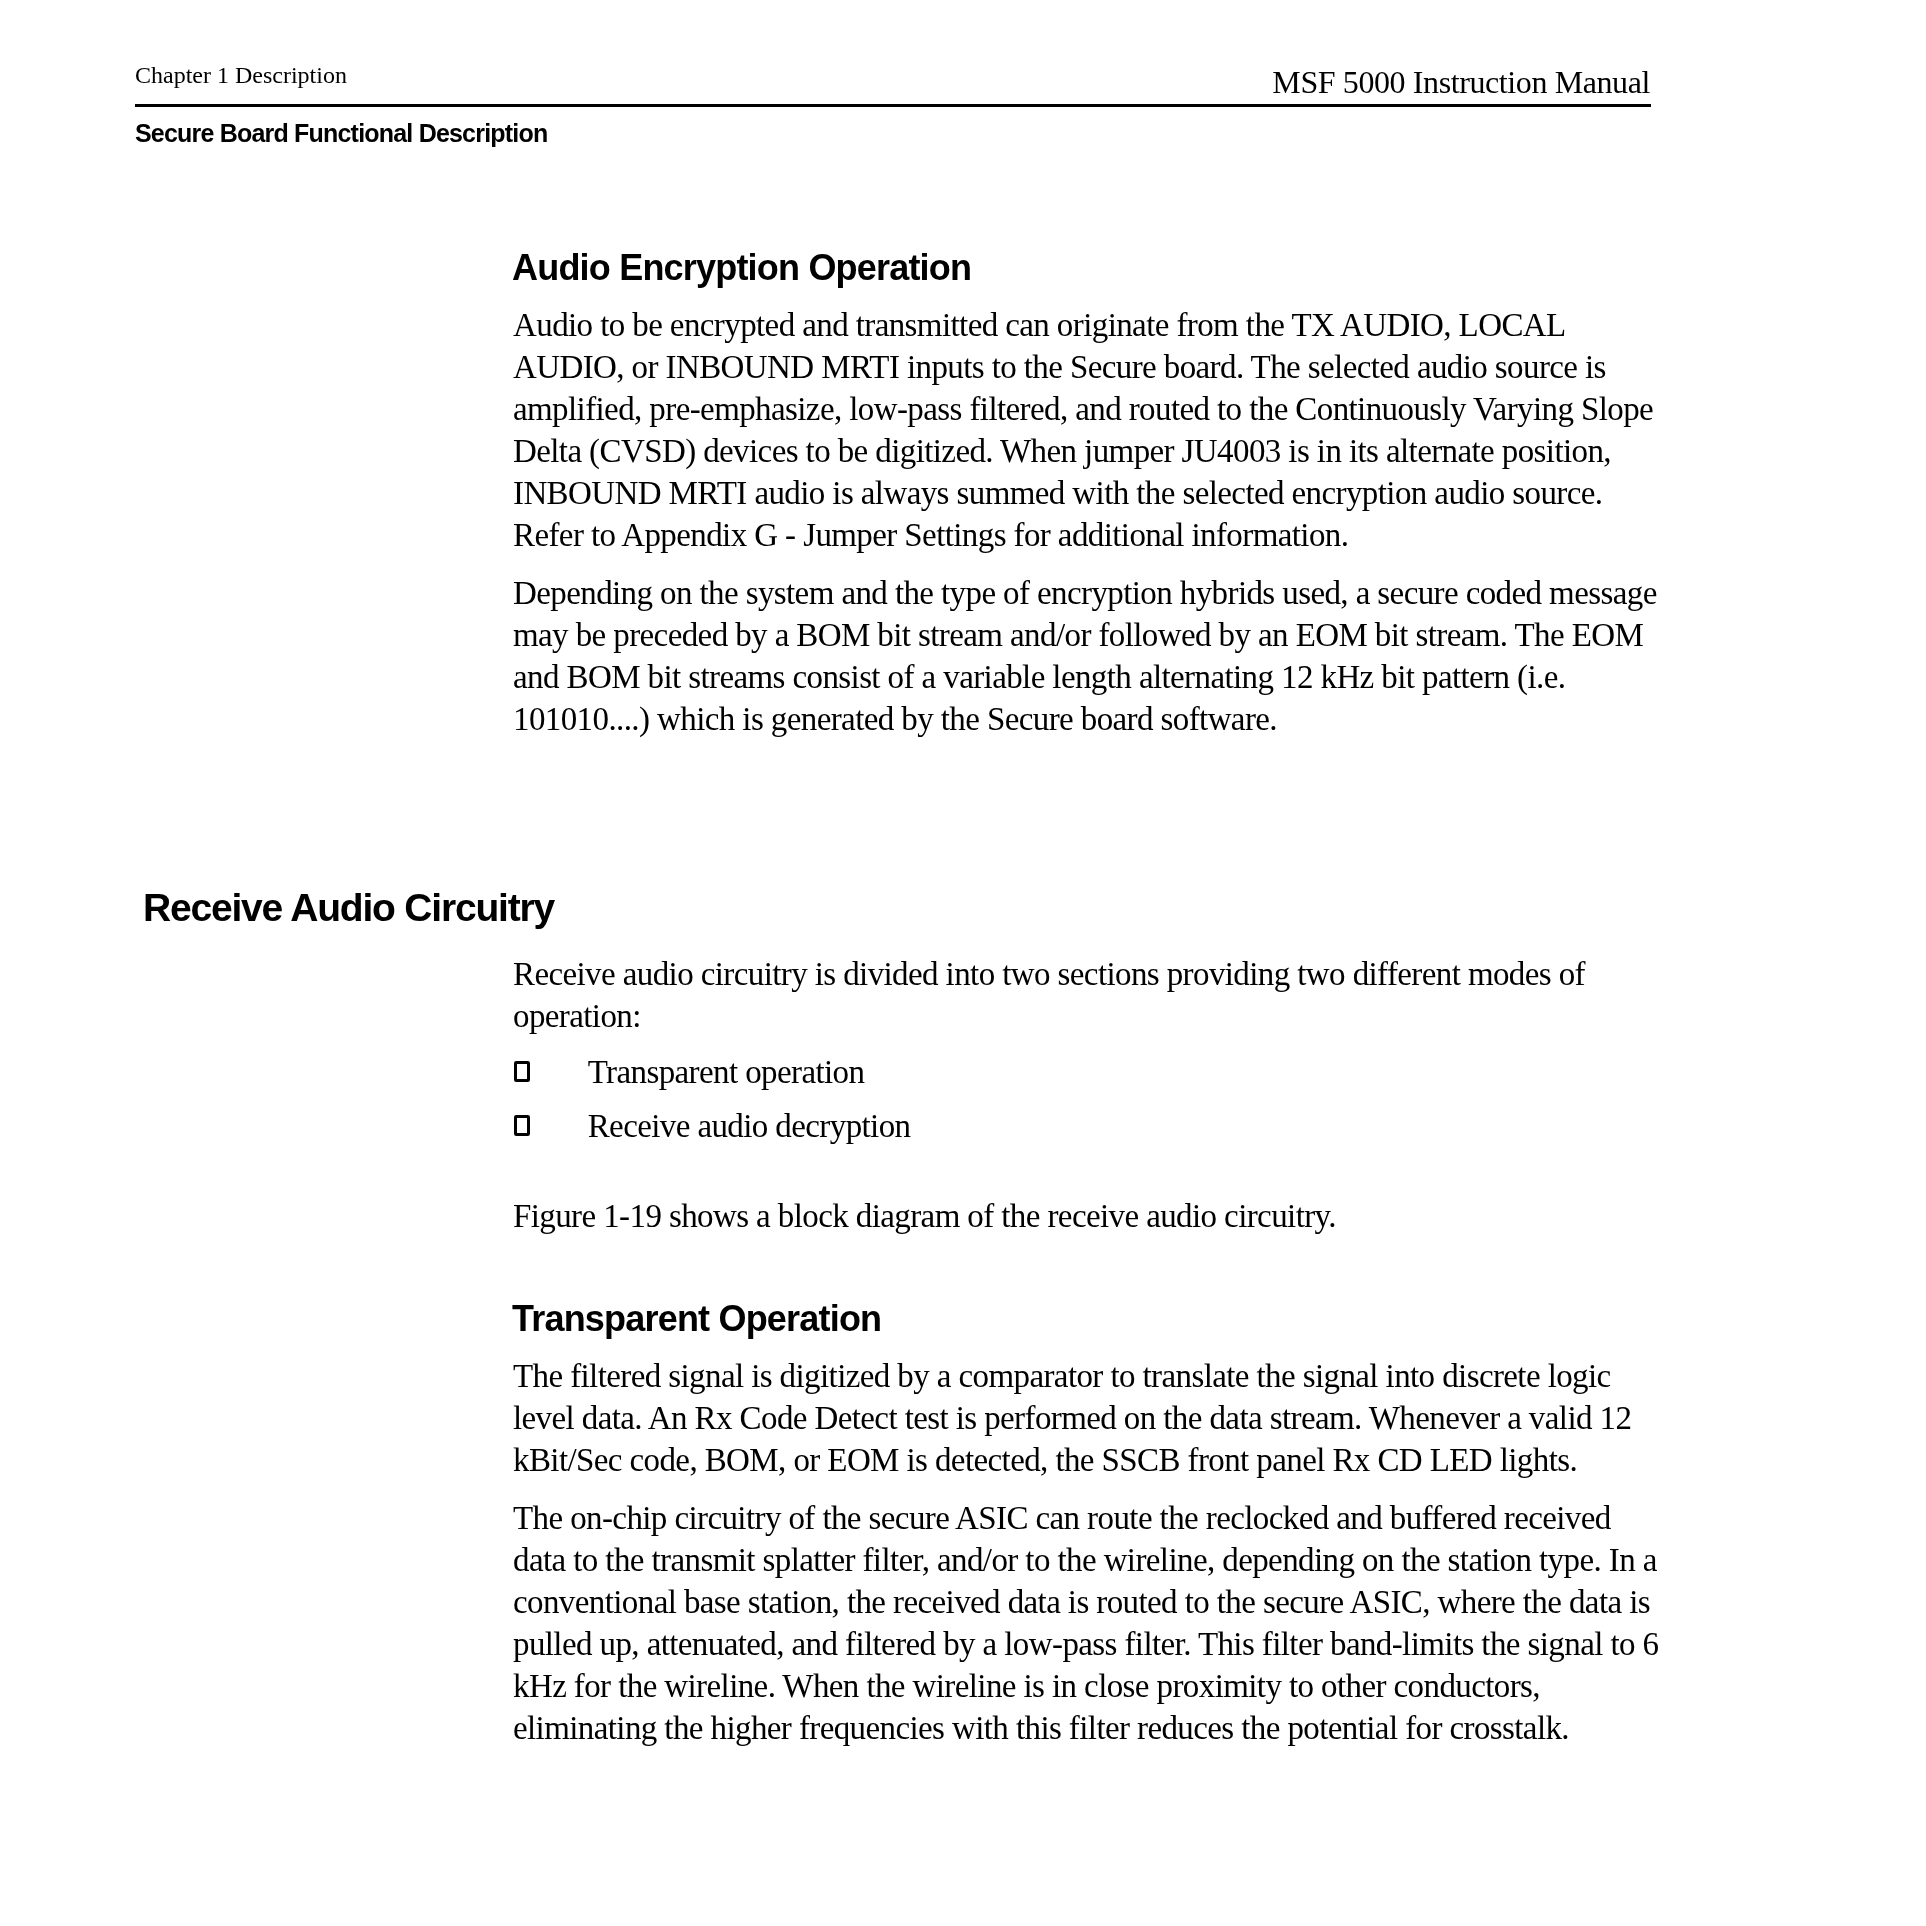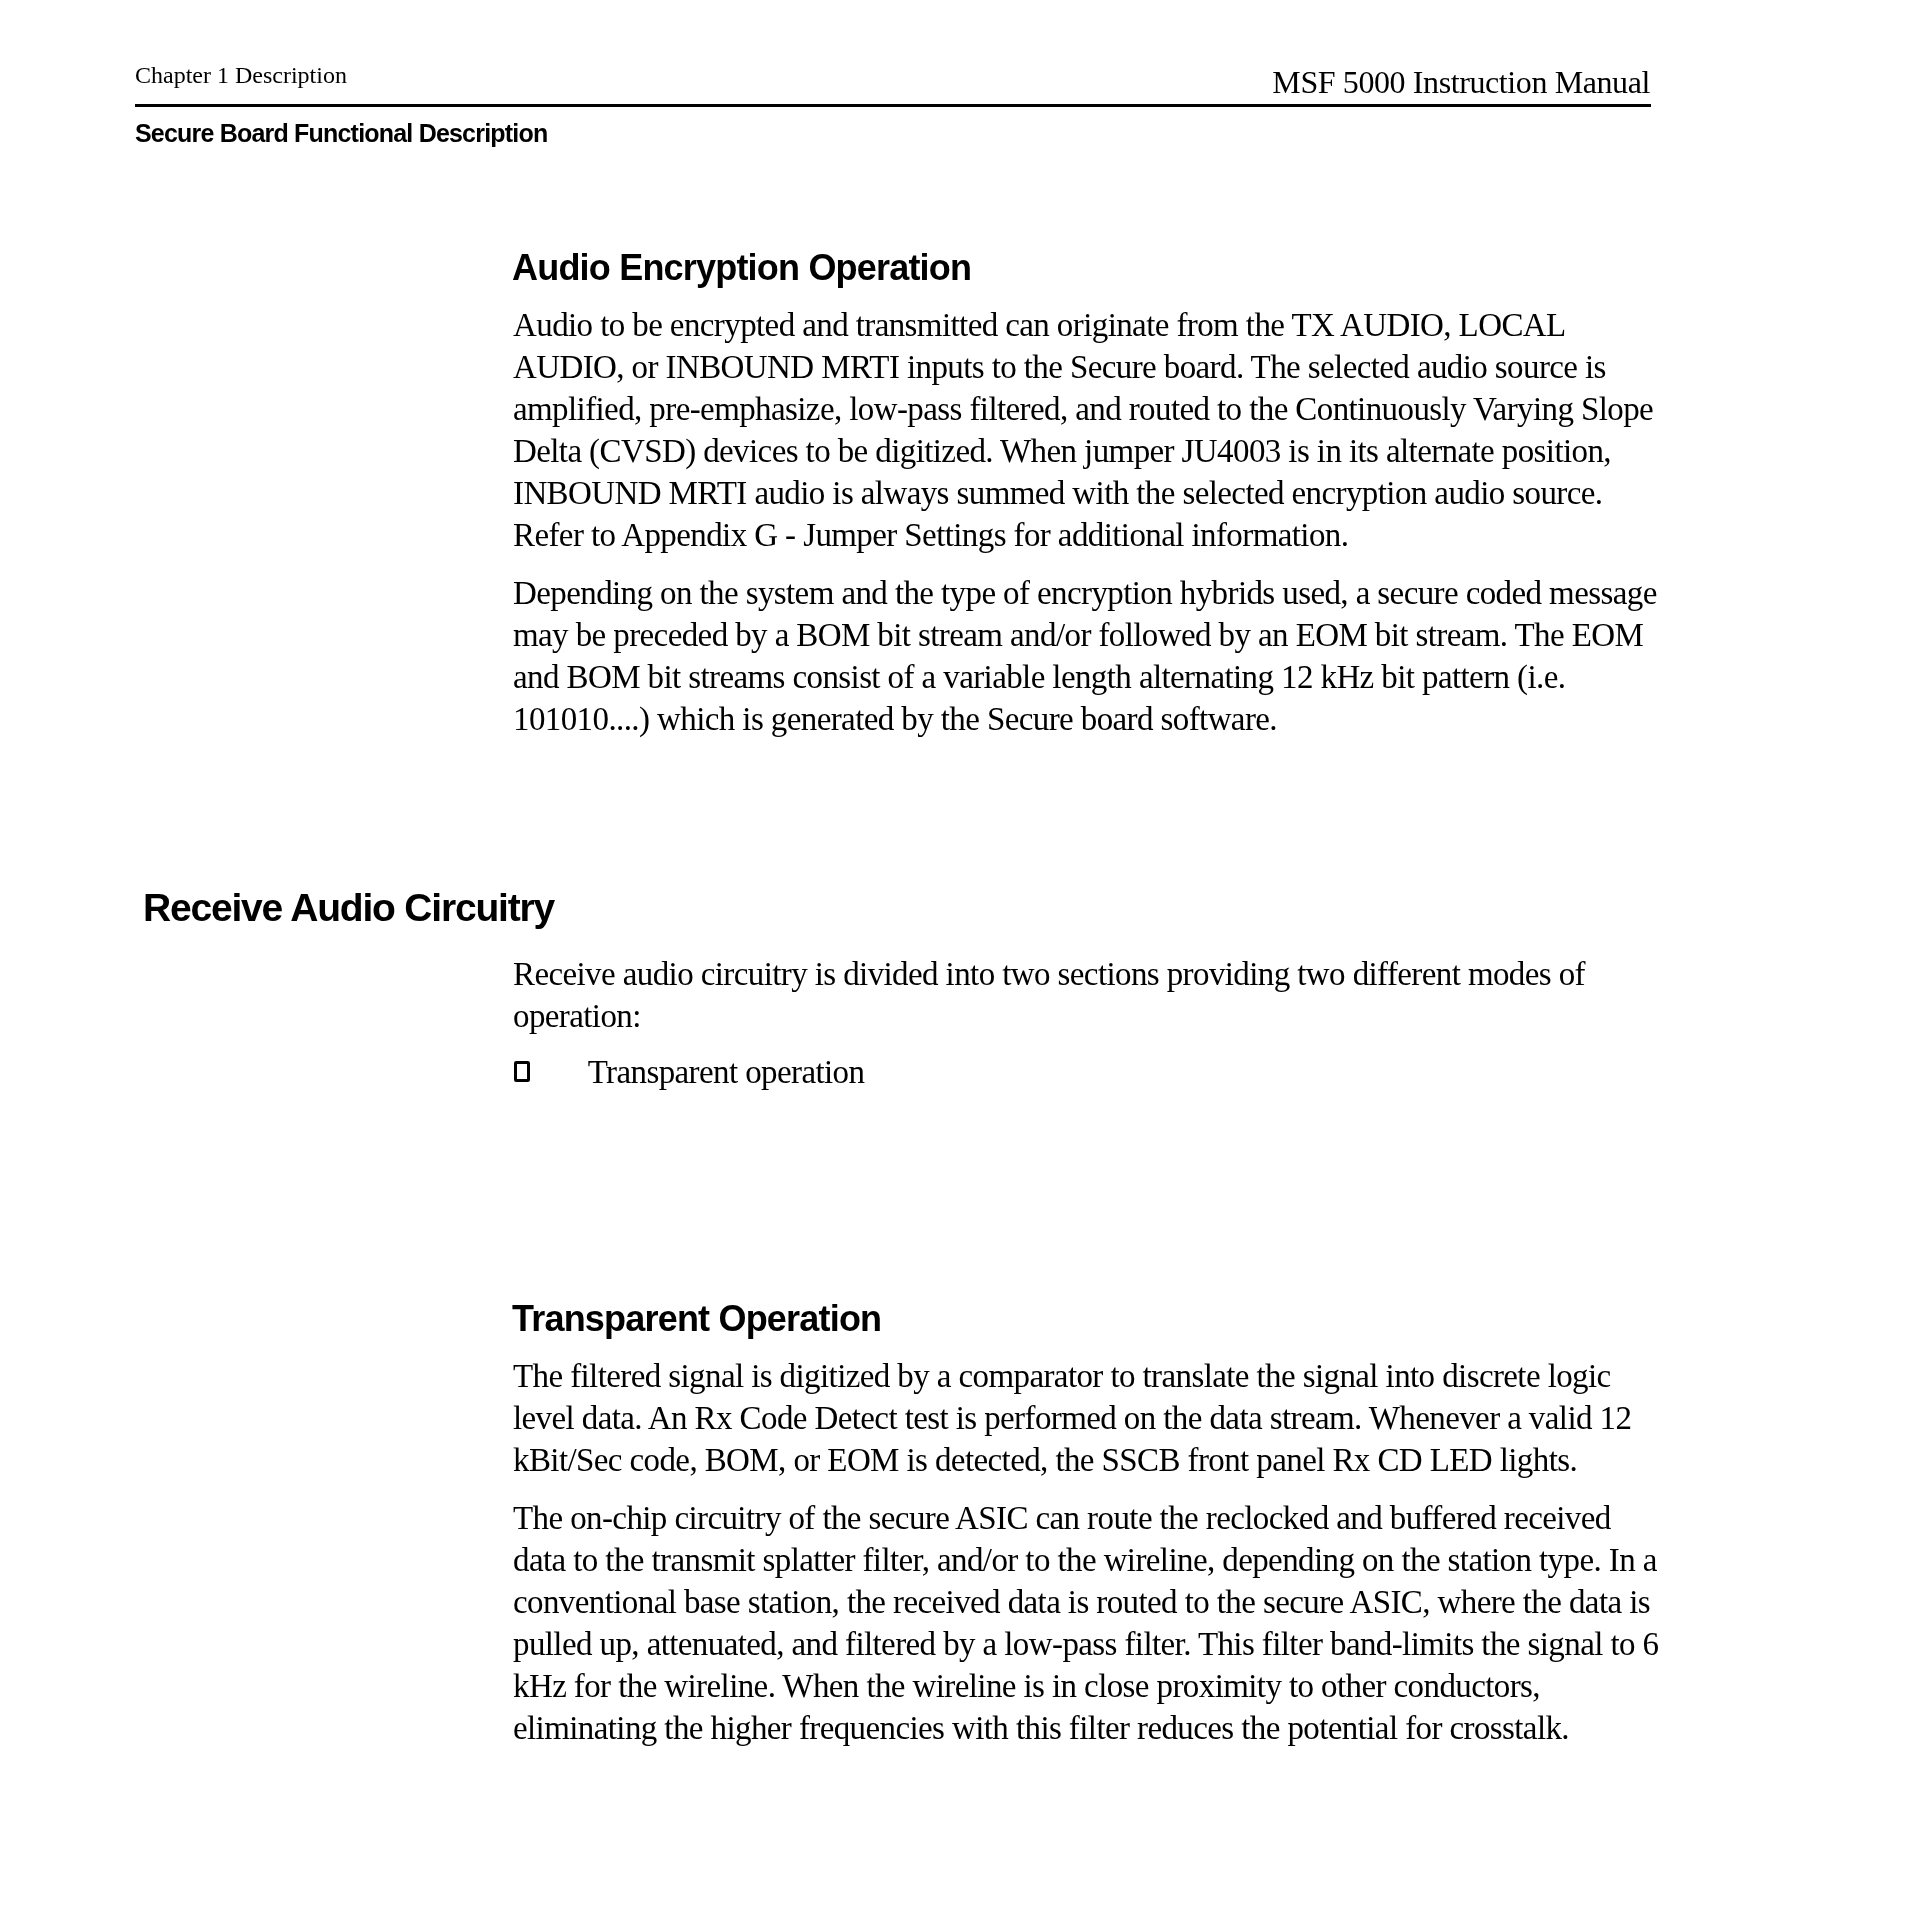--- a/index.html
+++ b/index.html
@@ -38,21 +38,26 @@
 
 <h1 class="h1 sans abs" style="left:135px; top:878px;">Receive Audio Circuitry</h1>
 
 <div class="col" style="top:952px;">
   <p class="p serif">Receive audio circuitry is divided into two sections providing two different modes of operation:</p>
   <ul class="bullets serif" style="margin-top:7.7px;">
     <li class="bullet">
       <span class="box-icon"></span>
       <span>Transparent operation</span>
     </li>
+    <li class="bullet">
+      <span class="box-icon"></span>
+      <span>Receive audio decryption</span>
+    </li>
   </ul>
+  <p class="p serif" style="margin-top:42px;">Figure 1-19 shows a block diagram of the receive audio circuitry.</p>
 </div>
 
 <div class="col" style="top:1298px;">
   <h2 class="h2 sans">Transparent Operation</h2>
   <p class="p serif" style="margin-top:15.4px;">The filtered signal is digitized by a comparator to translate the signal into discrete logic level data. An Rx Code Detect test is performed on the data stream. Whenever a valid 12 kBit/Sec code, BOM, or EOM is detected, the SSCB front panel Rx CD LED lights.</p>
   <p class="p serif" style="margin-top:15.4px;">The on-chip circuitry of the secure ASIC can route the reclocked and buffered received data to the transmit splatter filter, and/or to the wireline, depending on the station type. In a conventional base station, the received data is routed to the secure ASIC, where the data is pulled up, attenuated, and filtered by a low-pass filter. This filter band-limits the signal to 6 kHz for the wireline. When the wireline is in close proximity to other conductors, eliminating the higher frequencies with this filter reduces the potential for crosstalk.</p>
 </div>
 
 
 </body></html>

